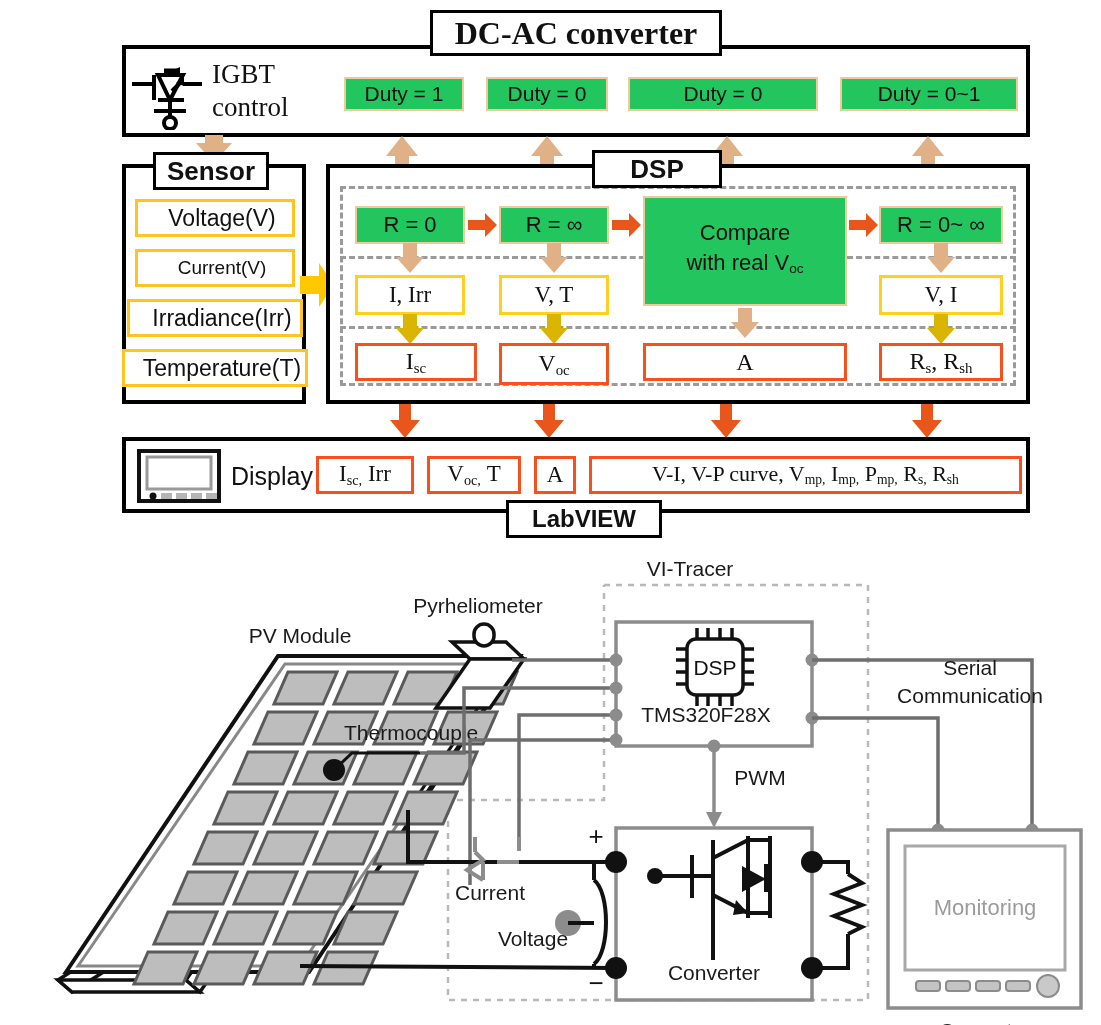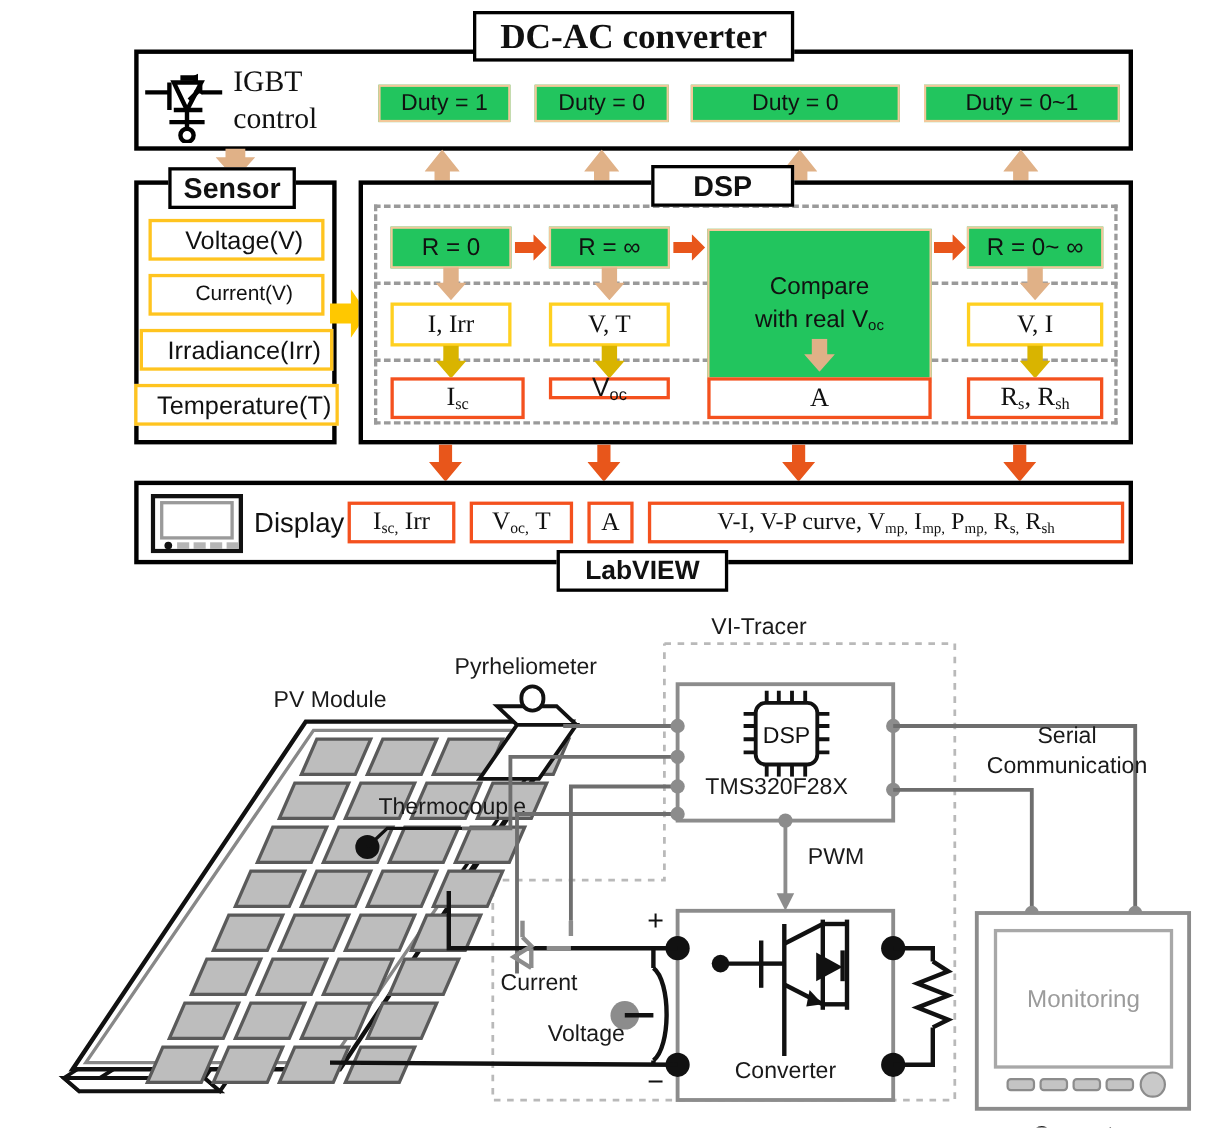--- a/index.html
+++ b/index.html
@@ -121,21 +121,21 @@
 <div class="abs dashgrp" style="left:340px;top:186px;width:676px;height:200px;"></div>
 <div class="abs dashline" style="left:340px;top:256px;width:676px;height:0;"></div>
 <div class="abs dashline" style="left:340px;top:326px;width:676px;height:0;"></div>
 
 <div class="abs peach" style="left:355px;top:206px;width:110px;height:38px;font-size:22px;">
   <span>R = 0</span>
 </div>
 <div class="abs peach" style="left:499px;top:206px;width:110px;height:38px;font-size:22px;">
   <span>R = ∞</span>
 </div>
-<div class="abs peach" style="left:643px;top:208px;width:204px;height:140px;font-size:22px;line-height:30px;
+<div class="abs peach" style="left:643px;top:196px;width:204px;height:110px;font-size:22px;line-height:30px;
             flex-direction:column;">
   <div>Compare</div>
   <div>
     <span>with real V</span><sub>oc</sub>
   </div>
 </div>
 <div class="abs peach" style="left:879px;top:206px;width:124px;height:38px;font-size:22px;">
   <span>R = 0~ ∞</span>
 </div>
 
@@ -182,22 +182,22 @@
   <polygon points="7,0 21,0 21,14 28,14 14,30 0,14 7,14" fill="#D9B400"></polygon>
 </svg>
 <svg class="abs" style="left:927px;top:314px;width:28px;height:30px;" viewBox="0 0 28 30">
   <polygon points="7,0 21,0 21,14 28,14 14,30 0,14 7,14" fill="#D9B400"></polygon>
 </svg>
 
 <div class="abs orange" style="left:355px;top:343px;width:122px;height:38px;font-size:24px;
             font-family:'Liberation Serif',serif;">
   <span><span>I</span><sub>sc</sub></span>
 </div>
-<div class="abs orange" style="left:499px;top:343px;width:110px;height:20px;font-size:24px;
-            font-family:Liberation Sans, sans-serif;">
+<div class="abs orange" style="left:499px;top:343px;width:110px;height:42px;font-size:24px;
+            font-family:Liberation Serif, serif;">
   <span><span>V</span><sub>oc</sub></span>
 </div>
 <div class="abs orange" style="left:643px;top:343px;width:204px;height:38px;font-size:24px;
             font-family:'Liberation Serif',serif;">
   <span>A</span>
 </div>
 <div class="abs orange" style="left:879px;top:343px;width:124px;height:38px;font-size:24px;
             font-family:'Liberation Serif',serif;">
   <span><span>R</span><sub>s</sub>,&nbsp;<span>R</span><sub>sh</sub></span>
 </div>

